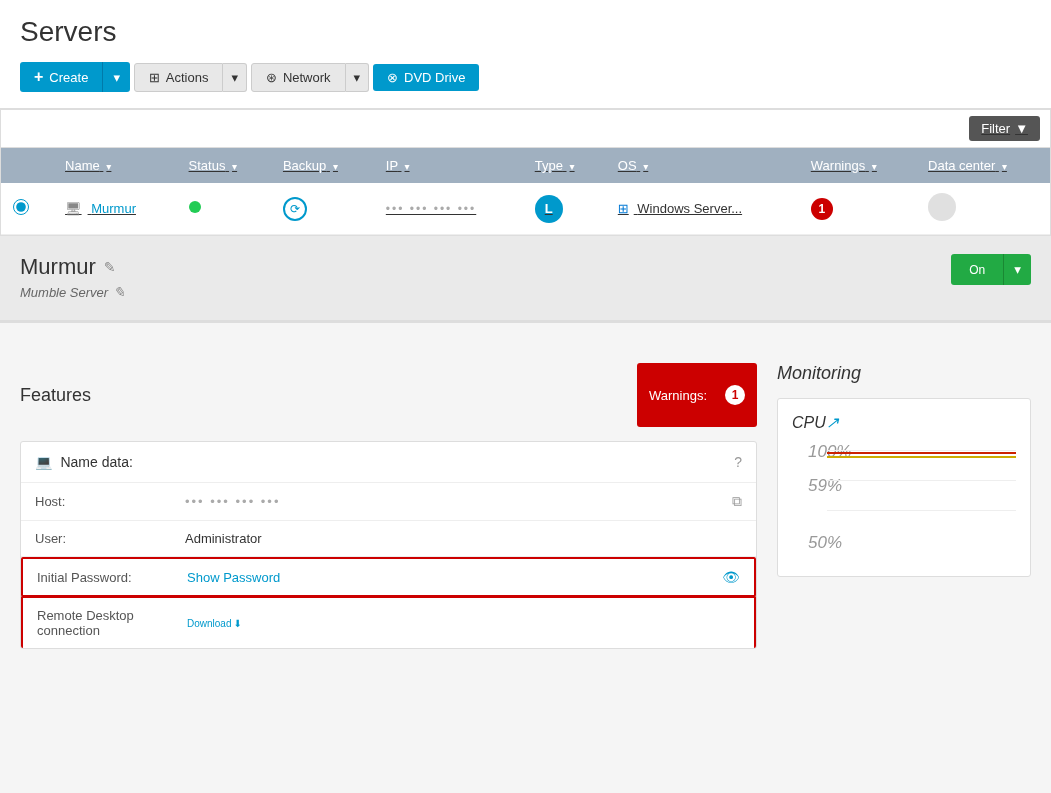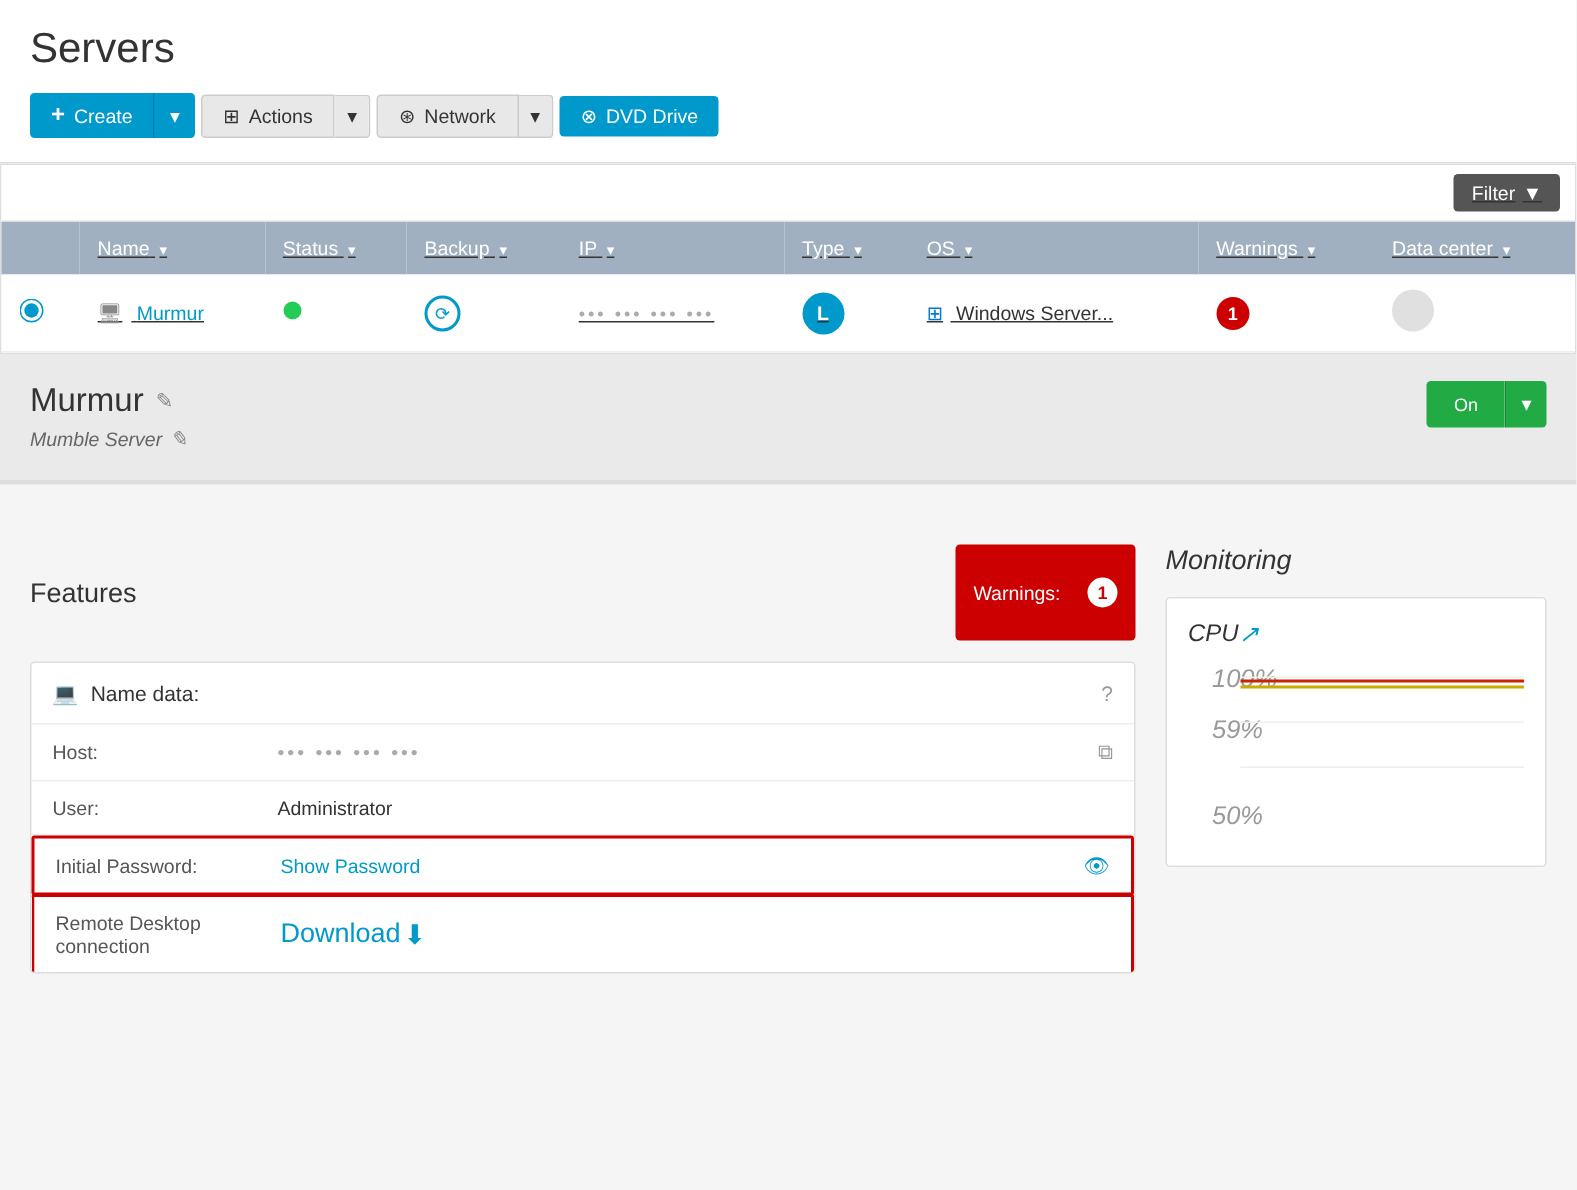--- a/index.html
+++ b/index.html
@@ -68,21 +68,21 @@
     .login-label { width: 150px; color: #555; font-size: 13px; flex-shrink: 0; }
     .login-value { flex: 1; font-size: 13px; }
     .login-action { margin-left: auto; }
     .copy-icon { color: #999; cursor: pointer; }
 
     .password-row { border: 2px solid #cc0000; border-radius: 2px; }
     .rdp-row { border: 2px solid #cc0000; border-radius: 2px; margin-top: -1px; }
 
     .show-password-link { color: #0099cc; text-decoration: none; font-size: 13px; cursor: pointer; }
     .eye-icon { color: #0099cc; }
-    .download-link { color: #0099cc; text-decoration: none; font-size: 18px; cursor: pointer; display: flex; align-items: flex-start; gap: 2px; }
+    .download-link { color: #0099cc; text-decoration: none; font-size: 10px; cursor: pointer; display: flex; align-items: center; gap: 2px; }
 
     
     .monitoring-panel { width: 254px; flex-shrink: 0; font-style: italic; }
     .monitoring-title { font-size: 18px; font-weight: 400; color: #333; margin-bottom: 14px; }
     .monitoring-card { background: #fff; border: 1px solid #ddd; border-radius: 3px; padding: 14px; }
     .cpu-header { display: flex; align-items: center; justify-content: flex-start; margin-bottom: 10px; }
     .cpu-title { font-size: 16px; font-weight: 500; color: #333; }
     .cpu-link-icon { color: #0099cc; cursor: pointer; font-size: 16px; }
 
     

